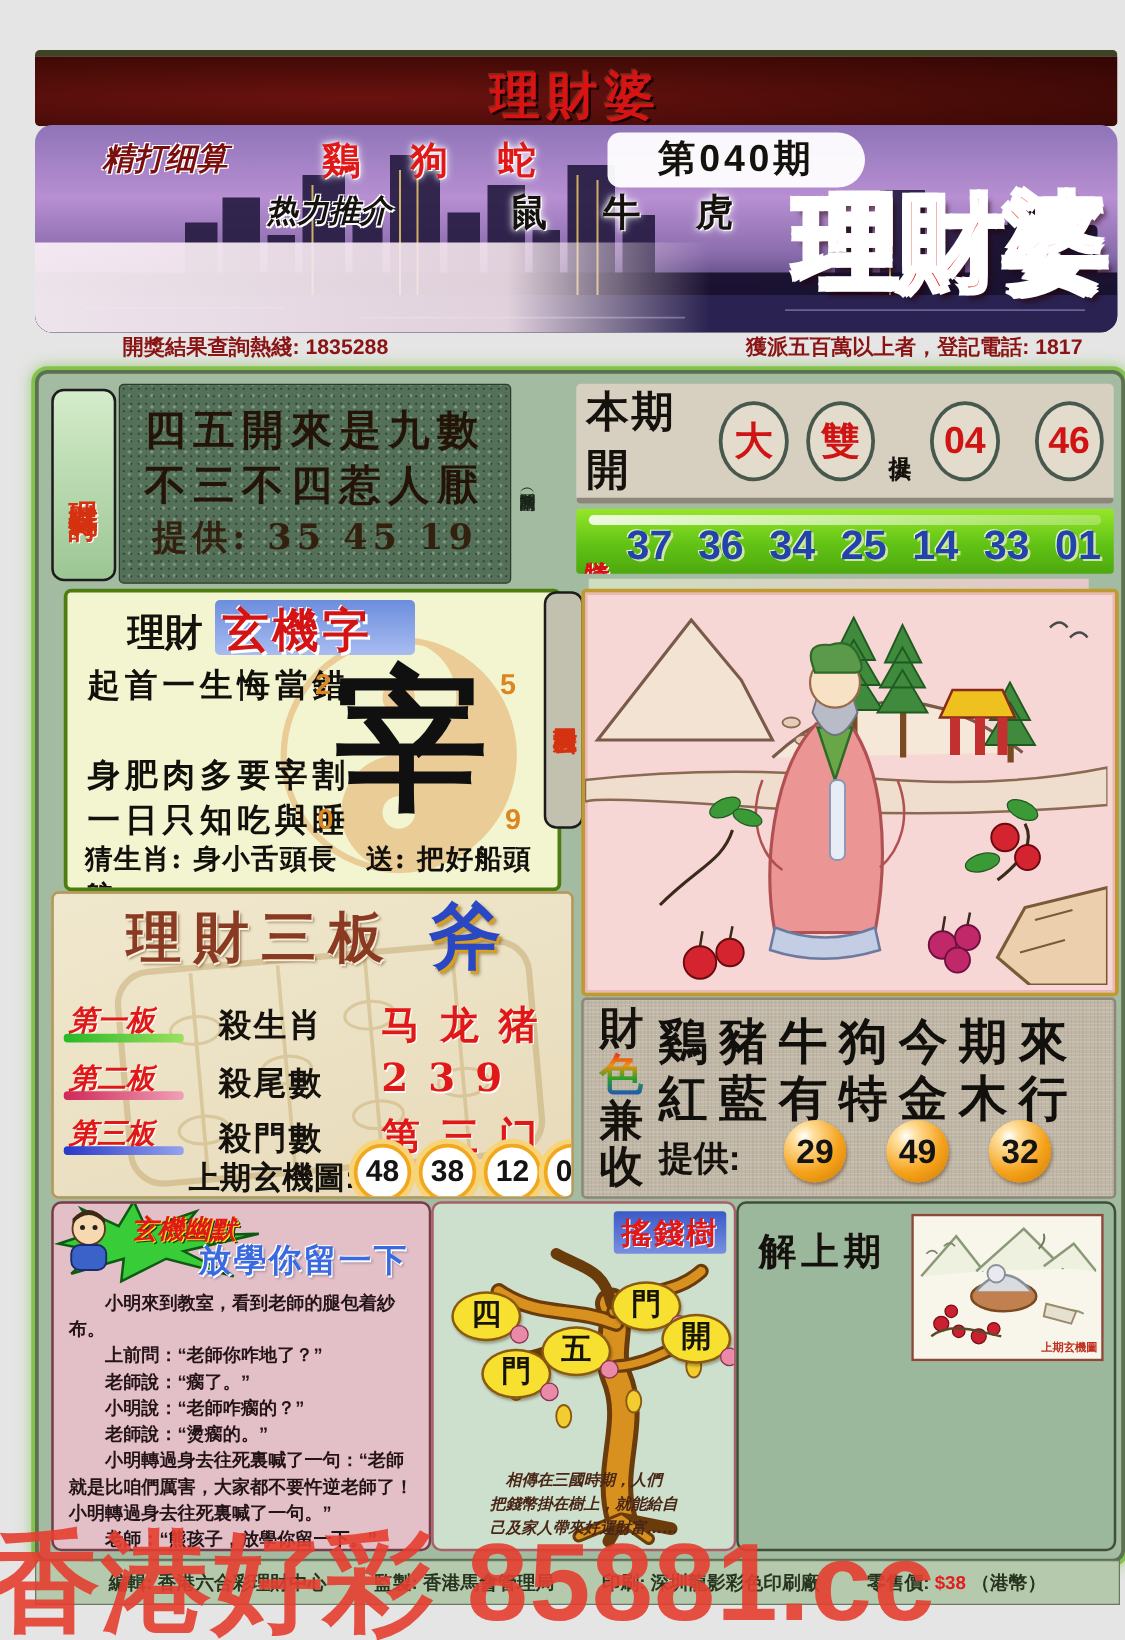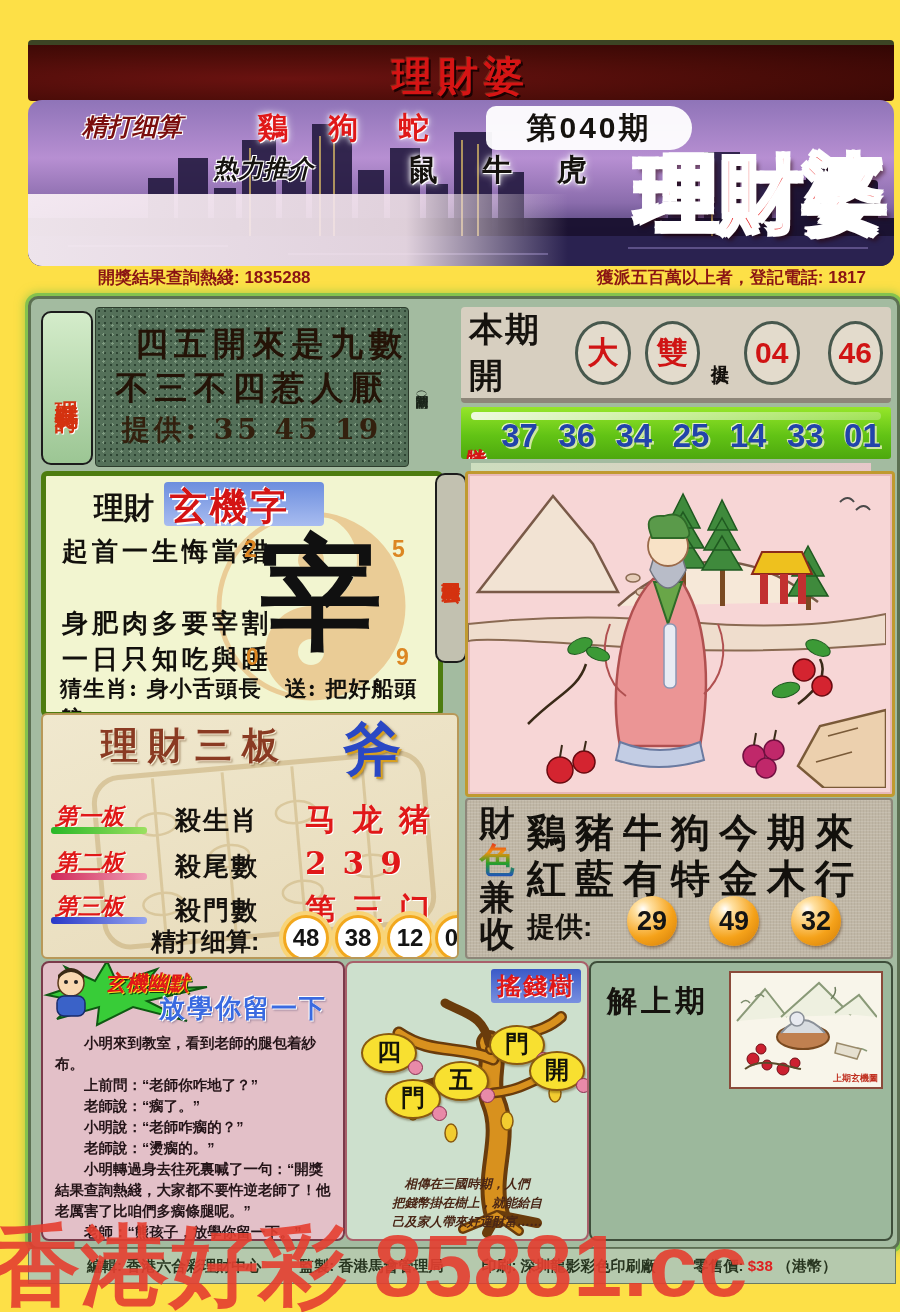--- a/index.html
+++ b/index.html
@@ -1,16 +1,16 @@
 <!DOCTYPE html>
 <html><head>
 <meta charset="utf-8">
 <style>
   html,body{margin:0;padding:0;background:#ffffff;}
-  #page{position:relative;width:900px;height:1312px;background:#fde047;overflow:hidden;
+  #page{position:relative;width:900px;height:1312px;background:#e5e5e5;overflow:hidden;
         font-family:"Liberation Sans","DejaVu Sans",sans-serif;}
   .abs{position:absolute;}
   .serif{font-family:"DejaVu Serif","Liberation Serif",serif;}
 
   
   .masthead{left:28px;top:40px;width:866px;height:56px;border-top:5px solid #3c4424;
     background:radial-gradient(ellipse at 30% 60%, #6a1210 0%, #4a0c08 55%, #320604 100%);
     border-radius:4px;}
   .masthead-title{position:absolute;left:0;right:0;top:4px;text-align:center;
     font-size:40px;font-weight:bold;color:#d61414;letter-spacing:6px;
@@ -82,21 +82,21 @@
     background:linear-gradient(90deg, rgba(255,255,255,.85), rgba(255,255,255,.25));}
   .tesong-label{writing-mode:vertical-rl;text-orientation:upright;font-size:20px;font-weight:bold;
     color:#d41414;line-height:24px;margin:0 2px 0 4px;text-shadow:1px 1px 0 #fff;}
   .tesong-nums{flex:1;display:flex;justify-content:space-around;align-items:flex-end;padding-top:6px;}
   .tesong-num{font-size:33px;font-weight:bold;color:#2244aa;
     text-shadow:2px 2px 0 #cfe6a0,-1px -1px 0 #e8f4c8;}
   .fade-strip{left:440px;top:164px;width:400px;height:18px;
     background:linear-gradient(90deg,#cfe0c0 0%,#dcd2c4 55%,#eac8cc 100%);opacity:.95;}
 
   
-  .xjz{left:10px;top:172px;width:392px;height:236px;background:#f2f5d0;border:5px solid #4d7c0f;
+  .xjz{left:20px;top:172px;width:392px;height:236px;background:#f2f5d0;border:3px solid #4d7c0f;
     border-radius:6px;overflow:hidden;}
   .xjz-title-prefix{left:48px;top:12px;font-size:30px;font-weight:bold;color:#15120e;}
   .xjz-title-banner{left:118px;top:6px;width:160px;height:44px;
     background:linear-gradient(180deg,#6c8ede 0%,#a8bcf0 100%);border-radius:4px;}
   .xjz-title{left:124px;top:6px;font-size:37px;font-weight:bold;color:#d41414;letter-spacing:3px;
     text-shadow:2px 2px 0 #fff,-1px -1px 0 #fff;}
   .xjz-line{left:16px;font-size:26px;font-weight:bold;color:#12100c;letter-spacing:4px;line-height:34px;}
   .xjz-big{left:210px;top:52px;width:130px;height:130px;font-size:122px;line-height:130px;
     font-weight:bold;color:#101010;text-align:center;}
   .xjz-corner{font-size:23px;font-weight:bold;color:#dc8622;}
@@ -106,21 +106,21 @@
     background:#c2c1b0;writing-mode:vertical-rl;text-orientation:upright;text-align:center;
     font-size:19px;font-weight:bold;color:#d43210;line-height:28px;}
 
   
   .painting{left:434px;top:172px;width:424px;height:320px;background:#f7d6d6;
     border:3px solid #c09a30;border-radius:4px;box-shadow:inset 0 0 0 2px #e8b8b8;overflow:hidden;}
 
   
   .sanban{left:10px;top:414px;width:414px;height:242px;border:2px solid #b89858;border-radius:6px;
     background:linear-gradient(160deg,#f0e8ce 0%,#e7dab9 100%);overflow:hidden;}
-  .sanban-title{left:58px;top:6px;font-size:37px;font-weight:bold;color:#8a3a22;letter-spacing:10px;
+  .sanban-title{left:58px;top:6px;font-size:44px;font-weight:bold;color:#8a3a22;letter-spacing:10px;
     text-shadow:1px 1px 0 #f8f0d8,2px 2px 2px rgba(90,50,10,.5);}
   .sanban-axe{left:300px;top:-4px;font-size:58px;font-weight:bold;color:#2a48c4;
     text-shadow:2px 2px 0 #d8a020,3px 3px 3px rgba(60,40,0,.5);}
   .sb-row{position:absolute;left:0;width:100%;height:38px;}
   .sb-tag{position:absolute;left:12px;top:0;font-size:23px;font-weight:bold;font-style:italic;
     color:#e01818;text-shadow:1px 1px 0 #fff;}
   .sb-bar{position:absolute;left:8px;top:26px;width:96px;height:7px;border-radius:3px;}
   .bar1{background:linear-gradient(90deg,#28b828,#9ce060);}
   .bar2{background:linear-gradient(90deg,#d02858,#f0a0b8);}
   .bar3{background:linear-gradient(90deg,#2838c8,#94a4ee);}
@@ -249,21 +249,21 @@
 
   <div class="abs hotline">
     <span>開獎結果查詢熱綫: 1835288</span>
     <span>獲派五百萬以上者，登記電話: 1817</span>
   </div>
 
   <div class="abs frame">
 
     <div class="abs tms-label">理財特碼詩</div>
     <div class="abs tms-poem serif">
-      <div class="tms-line" style="margin-top:14px;text-align:right;">四五開來是九數</div>
+      <div class="tms-line" style="margin-top:14px;">四五開來是九數</div>
       <div class="tms-line">不三不四惹人厭</div>
       <div class="tms-tip">提供: 35 45 19</div>
     </div>
     <div class="abs tms-note">（請刮開塗層觀閱）</div>
 
     <div class="abs benqi">
       <span class="benqi-label">本期開</span>
       <span class="ring">大</span>
       <span class="ring">雙</span>
       <span class="benqi-tip">提供</span>
@@ -401,21 +401,21 @@
         <span class="sb-name">殺尾數</span>
         <span class="sb-value serif">239</span>
       </div>
       <div class="sb-row" style="top:176px;">
         <span class="sb-tag">第三板</span>
         <span class="sb-bar bar3"></span>
         <span class="sb-name">殺門數</span>
         <span class="sb-value serif">第三门</span>
       </div>
 
-      <div class="sb-lucky-label">精打细算:</div>
+      <div class="sb-lucky-label">上期玄機圖:</div>
       <div class="flower-ball" style="left:240px;">48</div>
       <div class="flower-ball" style="left:292px;">38</div>
       <div class="flower-ball" style="left:344px;">12</div>
       <div class="flower-ball" style="left:394px;left:392px;">09</div>
     </div>
 
     <div class="abs caise">
       <div class="abs caise-label serif">
         <div>財</div>
         <div class="rainbow">色</div>
@@ -442,21 +442,21 @@
         <rect x="12" y="31" width="28" height="20" rx="7" fill="#3a62c8" stroke="#1a2a6a" stroke-width="1.5"></rect>
       </svg>
       <div class="humor-badge">玄機幽默</div>
       <div class="humor-title">放學你留一下</div>
       <div class="humor-text">
         <p>小明來到教室，看到老師的腿包着紗布。</p>
         <p>上前問：“老師你咋地了？”</p>
         <p>老師說：“瘸了。”</p>
         <p>小明說：“老師咋瘸的？”</p>
         <p>老師說：“燙瘸的。”</p>
-        <p>小明轉過身去往死裏喊了一句：“開獎結果查詢熱綫，大家都不要忤逆老師了！他老厲害了比咱們多瘸條腿呢。”</p>
+        <p>小明轉過身去往死裏喊了一句：“老師就是比咱們厲害，大家都不要忤逆老師了！小明轉過身去往死裏喊了一句。”</p>
         <p>老師：“熊孩子，放學你留一下。”</p>
       </div>
     </div>
 
     <div class="abs tree-box">
       <div class="tree-title serif">搖錢樹</div>
       <svg class="abs" style="left:0;top:0;" width="240" height="276" viewBox="0 0 240 276">
         <path d="M150,252 C138,210 162,176 146,138 C138,116 150,98 142,80" fill="none" stroke="#6a3c0c" stroke-width="26" stroke-linecap="round"></path>
         <path d="M150,252 C138,210 162,176 146,138 C138,116 150,98 142,80" fill="none" stroke="#d8911e" stroke-width="18" stroke-linecap="round"></path>
         <path d="M146,96 C112,82 84,92 52,70" fill="none" stroke="#6a3c0c" stroke-width="13" stroke-linecap="round"></path>

